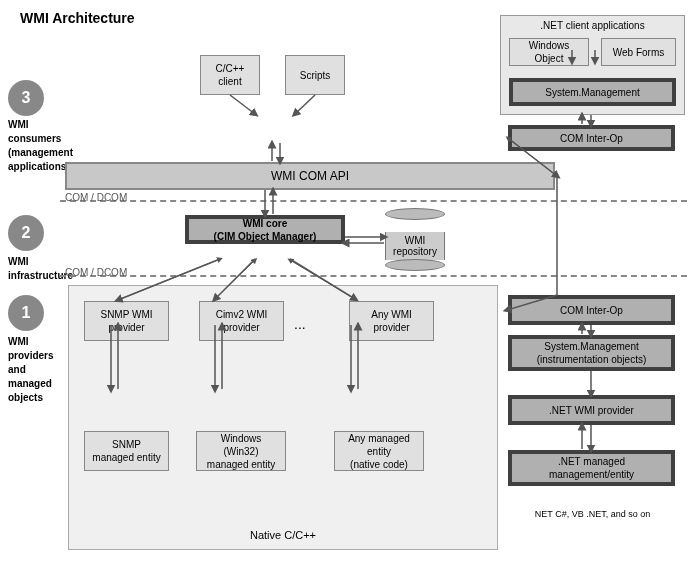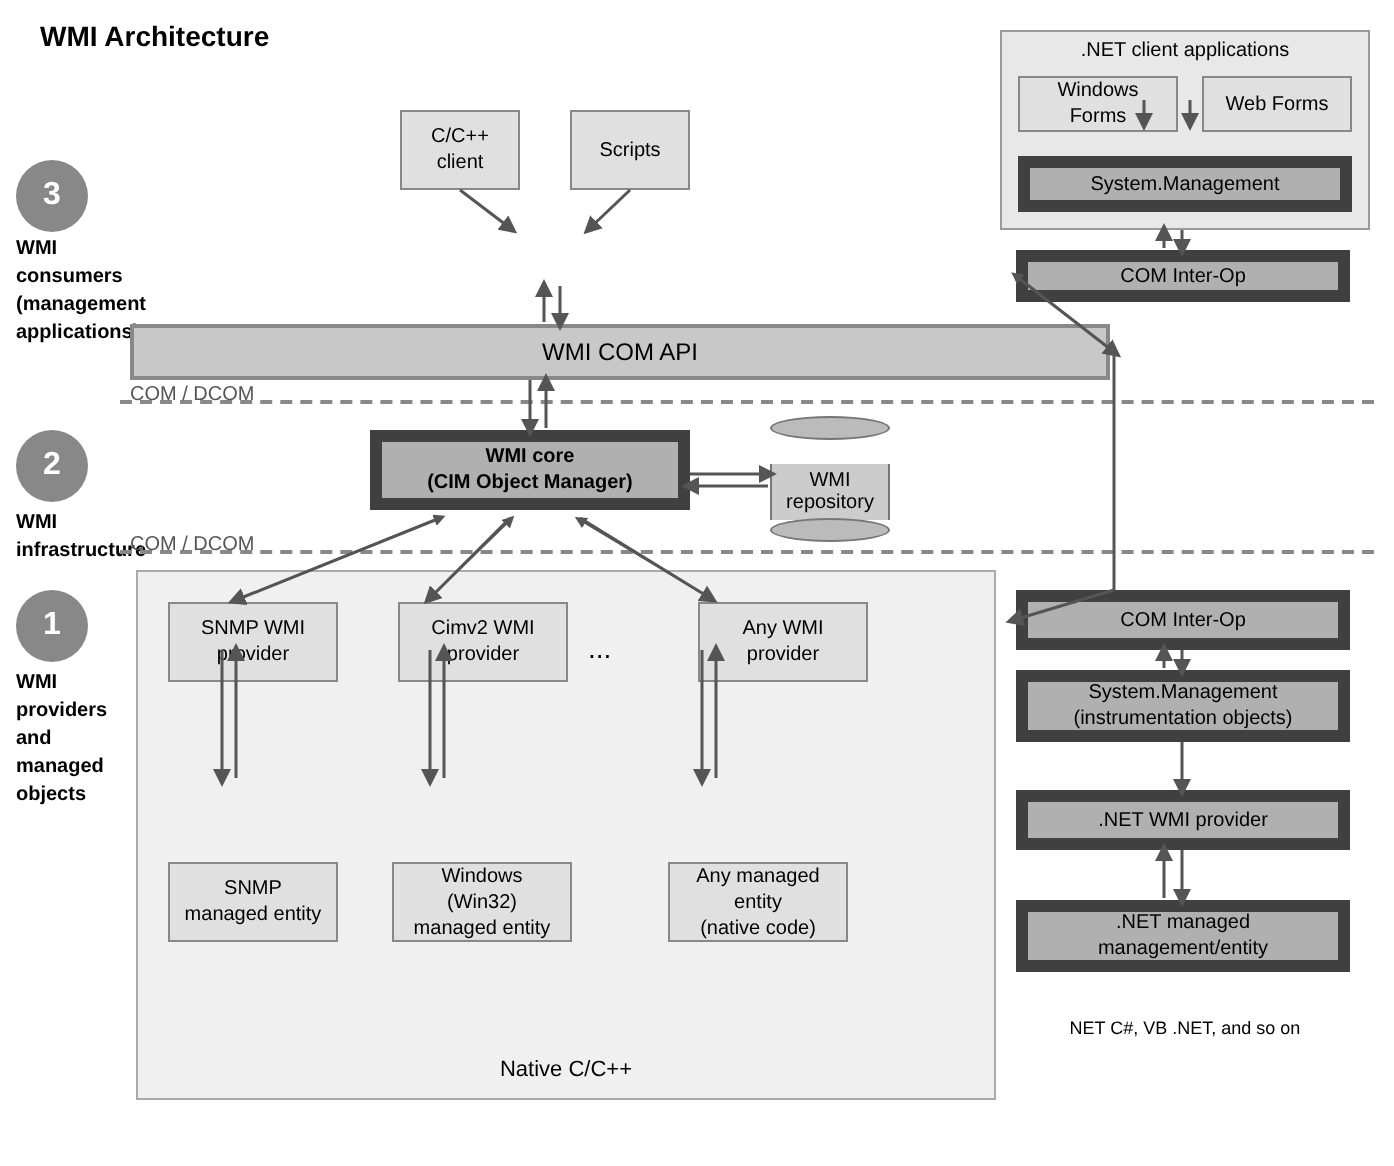--- a/index.html
+++ b/index.html
@@ -55,21 +55,21 @@
       text-align: center;
       display: flex;
       align-items: center;
       justify-content: center;
       padding: 3px 5px;
       line-height: 1.3;
       position: absolute;
     }
 
     .box-dark {
-      border: 6px solid #404040;
+      border: 4px solid #404040;
       background: #b0b0b0;
       text-align: center;
       display: flex;
       align-items: center;
       justify-content: center;
       padding: 3px 5px;
       line-height: 1.3;
       position: absolute;
     }
 
@@ -185,21 +185,21 @@
   <div class="dashed-line" style="top:200px;"></div>
   <span style="position:absolute; left:65px; top:192px; font-size:10px; color:#555;">COM / DCOM</span>
 
   <div class="layer-info" style="left:8px; top:215px;">
     <div class="layer-circle">2</div>
   </div>
   <div style="position:absolute; left:8px; top:255px; font-weight:bold; font-size:10px; line-height:1.4; width:55px;">
     <span style="white-space:pre-line;">WMI infrastructure</span>
   </div>
 
-  <div class="box-dark" style="left:185px; top:215px; width:160px; height:40px;">
+  <div class="box-dark" style="left:185px; top:215px; width:160px; height:29px;">
     <span style="white-space:pre-line; font-size:10px; font-weight:bold;">WMI core
 (CIM Object Manager)</span>
   </div>
 
   <div class="cylinder" style="left:385px; top:208px;">
     <div class="cyl-top"></div>
     <div class="cyl-body" style="height:28px;margin-top:12px;">
       <span style="font-size:10px;">WMI
 repository</span>
     </div>
@@ -253,21 +253,21 @@
 (native code)</span>
     </div>
 
     <div style="position:absolute; bottom:8px; left:0; right:0; text-align:center; font-size:11px;">Native C/C++</div>
   </div>
 
   <div class="dotnet-region" style="left:500px; top:15px; width:185px; height:100px;">
     <div style="position:absolute; top:4px; left:0; right:0; text-align:center; font-size:10px;">.NET client applications</div>
 
     <div class="box" style="position:absolute; left:8px; top:22px; width:80px; height:28px;">
-      <span style="font-size:10px;">Windows Forms</span>
+      <span style="font-size:10px;">Windows Object</span>
     </div>
 
     <div class="box" style="position:absolute; left:100px; top:22px; width:75px; height:28px;">
       <span style="font-size:10px;">Web Forms</span>
     </div>
 
     <div class="box-dark" style="position:absolute; left:8px; top:62px; width:167px; height:28px;">
       <span style="font-size:10px;">System.Management</span>
     </div>
   </div>

